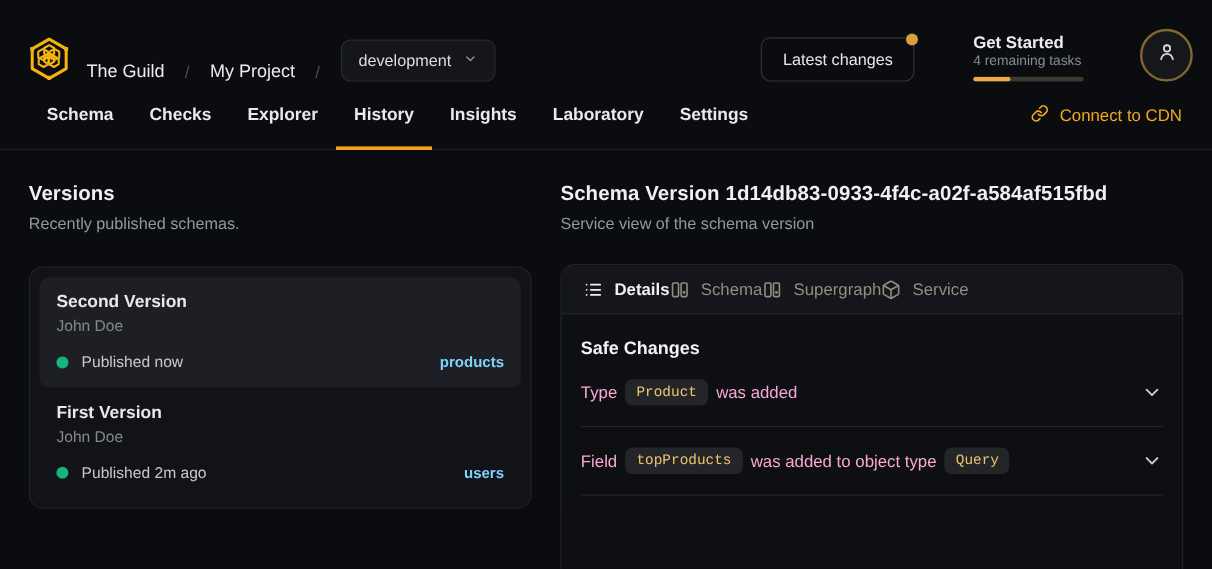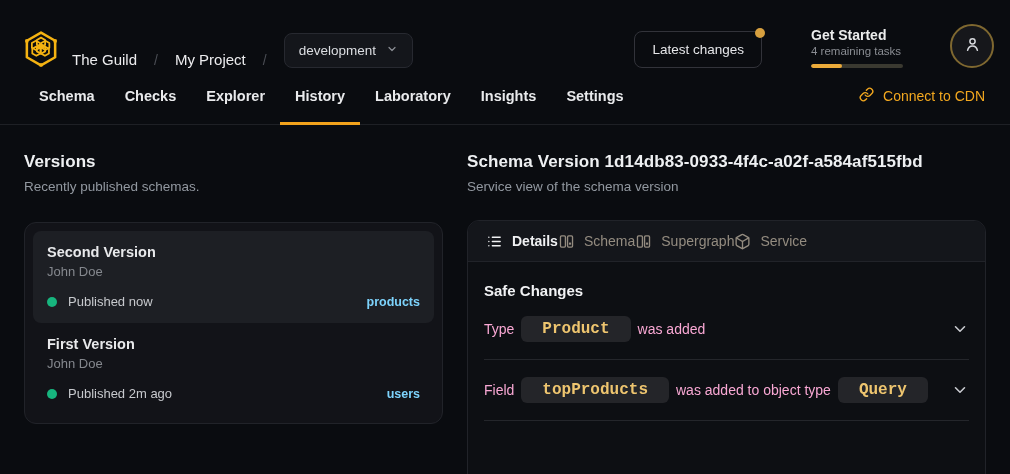--- a/index.html
+++ b/index.html
@@ -71,22 +71,22 @@
   .detail-card { margin-top:26px; background:#0d0f13; border:1px solid #212329; border-radius:12px; height:560px; overflow:hidden; }
   .detail-tabs { display:flex; align-items:center; height:41px; padding:0 18px;
     background:#14161b; border-bottom:1px solid #212329; }
   .d-tab { display:flex; align-items:center; gap:9px; font-size:14px; color:#948c80; cursor:pointer; }
   .d-tab.active { color:#f0f1f3; font-weight:600; }
   .d-tab svg { display:block; }
   .detail-body { padding:2px 16px 0; }
   .section-title { font-size:15px; font-weight:700; color:#f1f2f4; margin:18px 0 0; }
   .change-row { display:flex; align-items:center; padding:17px 0; border-bottom:1px solid #24262b; cursor:pointer; }
   .change-text { font-size:14px; color:#f9a8d4; }
-  .code-badge { font-family:"Liberation Mono","DejaVu Sans Mono",monospace; font-size:16px;
-    color:#eec56f; background:#242529; border-radius:6px; padding:4px 21px; margin:0 7px; white-space:nowrap;font-weight:bold; }
+  .code-badge { font-family:"Liberation Mono","DejaVu Sans Mono",monospace; font-size:12px;
+    color:#eec56f; background:#242529; border-radius:6px; padding:4px 9px; margin:0 7px; white-space:nowrap; }
   .row-chev { margin-left:auto; display:flex; align-items:center; }
 
   svg { flex:0 0 auto; }
 </style>
 </head>
 <body>
 
 <div class="header">
   <span class="logo">
     <svg width="38" height="38" viewBox="0 0 36 36" fill="none" stroke="#f5b312" stroke-width="2.4" stroke-linejoin="round">
@@ -138,22 +138,22 @@
       </svg>
     </span>
   </div>
 </div>
 
 <div class="nav">
   <div class="nav-tab">Schema</div>
   <div class="nav-tab">Checks</div>
   <div class="nav-tab">Explorer</div>
   <div class="nav-tab active">History</div>
+  <div class="nav-tab">Insights</div>
   <div class="nav-tab">Laboratory</div>
-  <div class="nav-tab">Insights</div>
   <div class="nav-tab">Settings</div>
   <a class="cdn-link">
     <span>
       <svg width="15" height="15" viewBox="0 0 24 24" fill="none" stroke="#f3a81f" stroke-width="2.2" stroke-linecap="round" stroke-linejoin="round">
         <path d="M10 13a5 5 0 0 0 7.54.54l3-3a5 5 0 0 0-7.07-7.07l-1.72 1.71"></path>
         <path d="M14 11a5 5 0 0 0-7.54-.54l-3 3a5 5 0 0 0 7.07 7.07l1.71-1.71"></path>
       </svg>
     </span>
     <span>Connect to CDN</span>
   </a>

